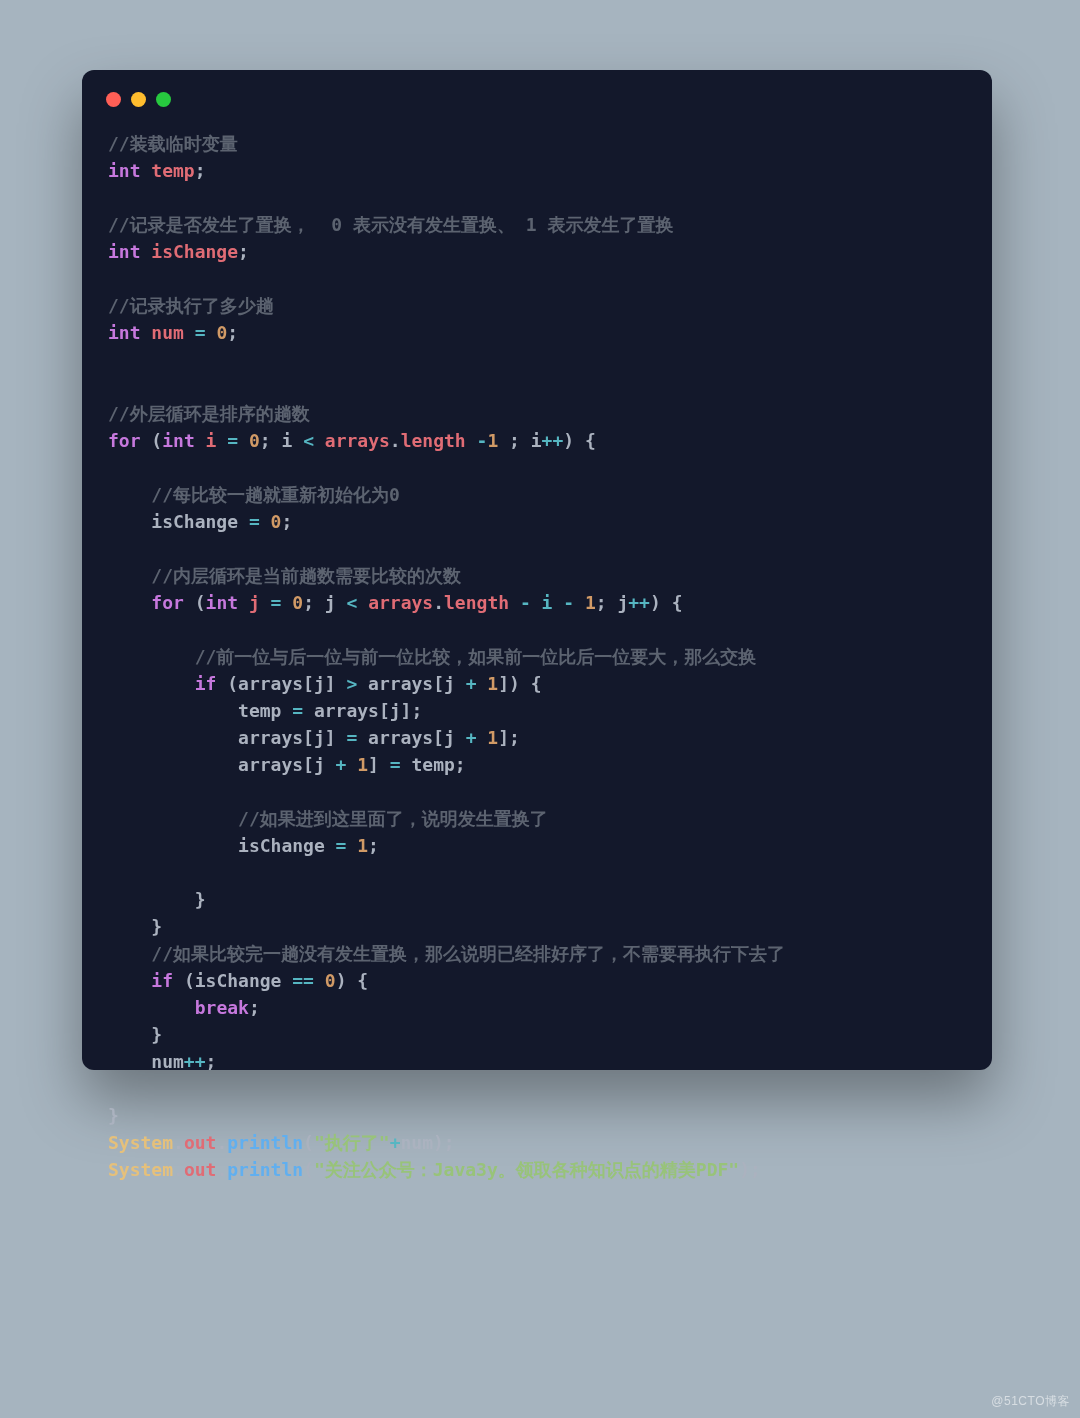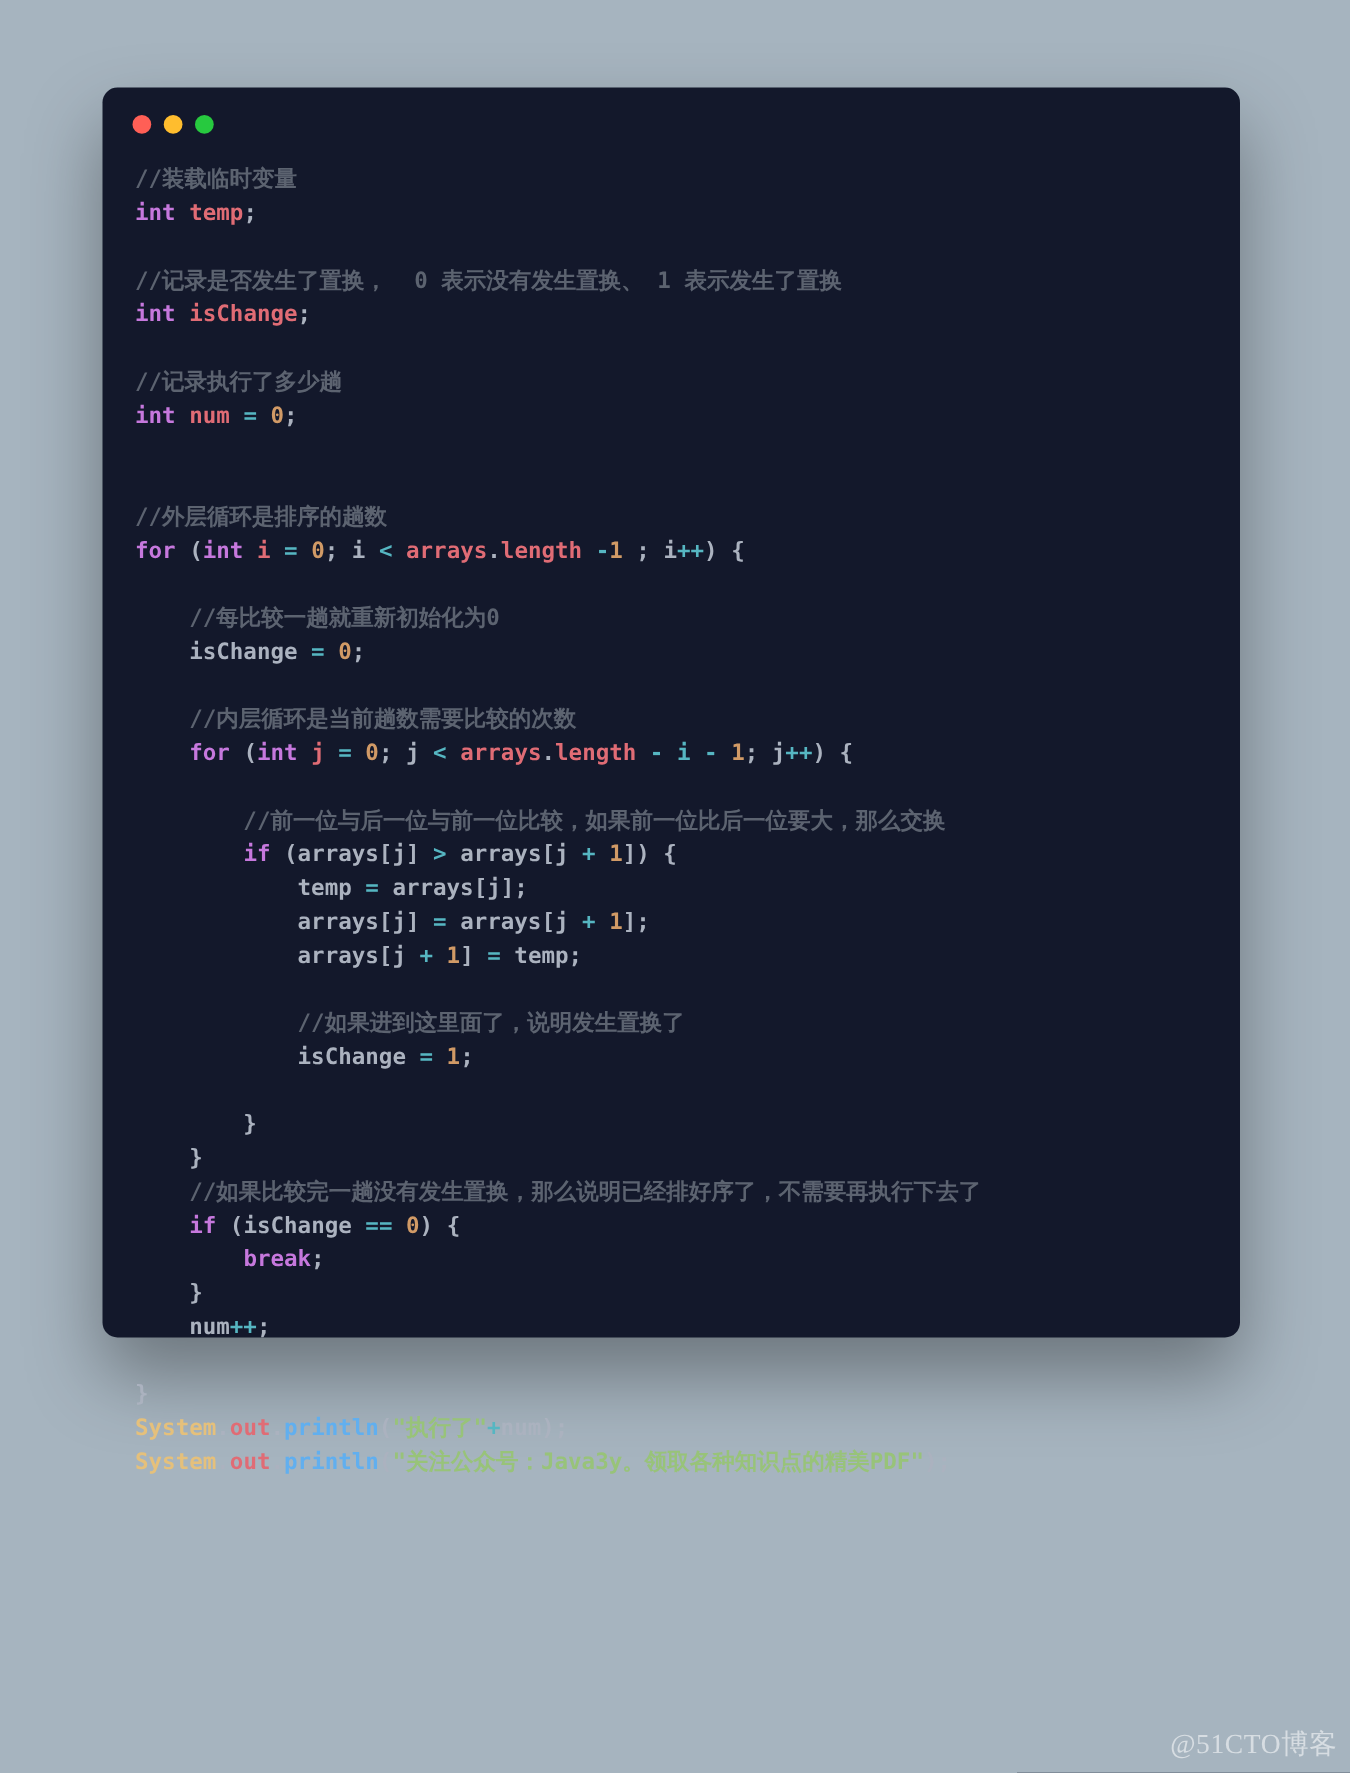--- a/index.html
+++ b/index.html
@@ -53,23 +53,23 @@
   .c-var2    { color: #e06c75; }
   .c-num     { color: #d19a66; }
   .c-op      { color: #56b6c2; }
   .c-call    { color: #61afef; }
   .c-str     { color: #98c379; }
   .c-punc    { color: #abb2bf; }
   .watermark {
     position: absolute;
     right: 10px;
     bottom: 8px;
-    font-size: 22px;
+    font-size: 12px;
     color: rgba(255,255,255,0.55);
-    font-family: Liberation Serif, serif;
+    font-family: Liberation Sans, sans-serif;
     letter-spacing: 0.5px;
   }
 </style>
 </head>
 <body>
 
 <div class="card">
   <div class="dots">
     <div class="dot red"></div>
     <div class="dot yellow"></div>

